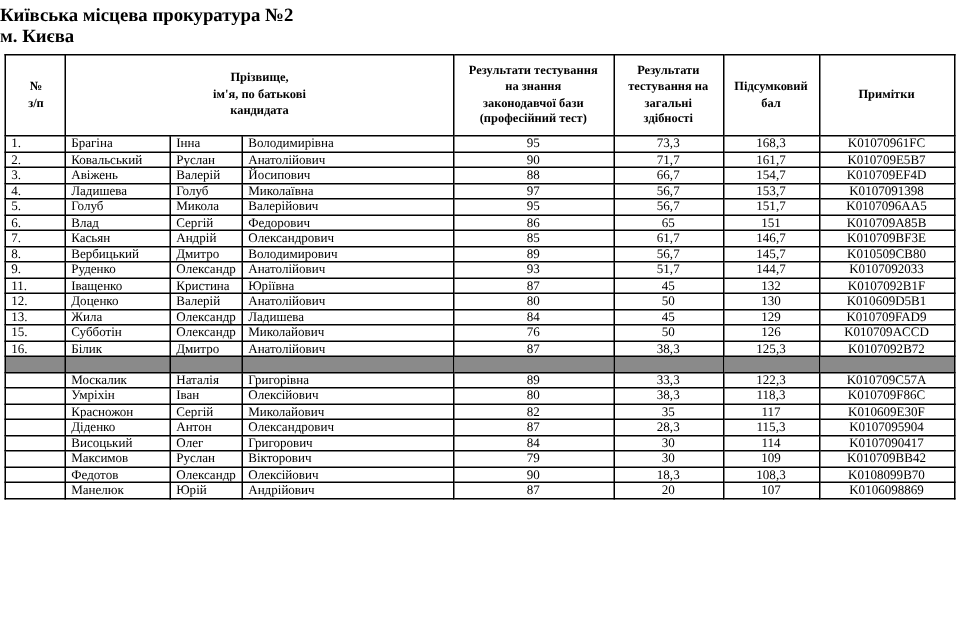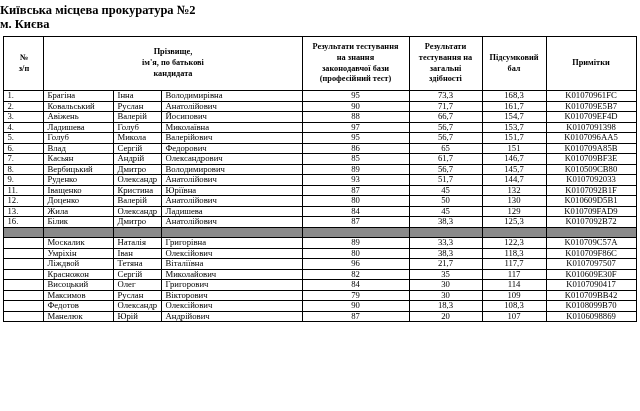--- a/index.html
+++ b/index.html
@@ -187,20 +187,30 @@
         <td class="idx">13.</td>
         <td>Жила</td>
         <td>Олександр</td>
         <td>Ладишева</td>
         <td class="num">84</td>
         <td class="num">45</td>
         <td class="num">129</td>
         <td class="num">K010709FAD9</td>
       </tr>
       <tr>
+        <td class="idx">15.</td>
+        <td>Субботін</td>
+        <td>Олександр</td>
+        <td>Миколайович</td>
+        <td class="num">76</td>
+        <td class="num">50</td>
+        <td class="num">126</td>
+        <td class="num">K010709ACCD</td>
+      </tr>
+      <tr>
         <td class="idx">16.</td>
         <td>Білик</td>
         <td>Дмитро</td>
         <td>Анатолійович</td>
         <td class="num">87</td>
         <td class="num">38,3</td>
         <td class="num">125,3</td>
         <td class="num">K0107092B72</td>
       </tr>
       <tr class="sep">
@@ -228,40 +238,40 @@
         <td>Умріхін</td>
         <td>Іван</td>
         <td>Олексійович</td>
         <td class="num">80</td>
         <td class="num">38,3</td>
         <td class="num">118,3</td>
         <td class="num">K010709F86C</td>
       </tr>
       <tr>
         <td class="idx"></td>
-        <td>Ліждвой</td>
-        <td>Тетяна</td>
-        <td>Віталіївна</td>
-        <td class="num">96</td>
-        <td class="num">21,7</td>
-        <td class="num">117,7</td>
-        <td class="num">K0107097507</td>
-      </tr>
-      <tr>
-        <td class="idx"></td>
         <td>Красножон</td>
         <td>Сергій</td>
         <td>Миколайович</td>
         <td class="num">82</td>
         <td class="num">35</td>
         <td class="num">117</td>
         <td class="num">K010609E30F</td>
       </tr>
       <tr>
         <td class="idx"></td>
+        <td>Діденко</td>
+        <td>Антон</td>
+        <td>Олександрович</td>
+        <td class="num">87</td>
+        <td class="num">28,3</td>
+        <td class="num">115,3</td>
+        <td class="num">K0107095904</td>
+      </tr>
+      <tr>
+        <td class="idx"></td>
         <td>Висоцький</td>
         <td>Олег</td>
         <td>Григорович</td>
         <td class="num">84</td>
         <td class="num">30</td>
         <td class="num">114</td>
         <td class="num">K0107090417</td>
       </tr>
       <tr>
         <td class="idx"></td>

